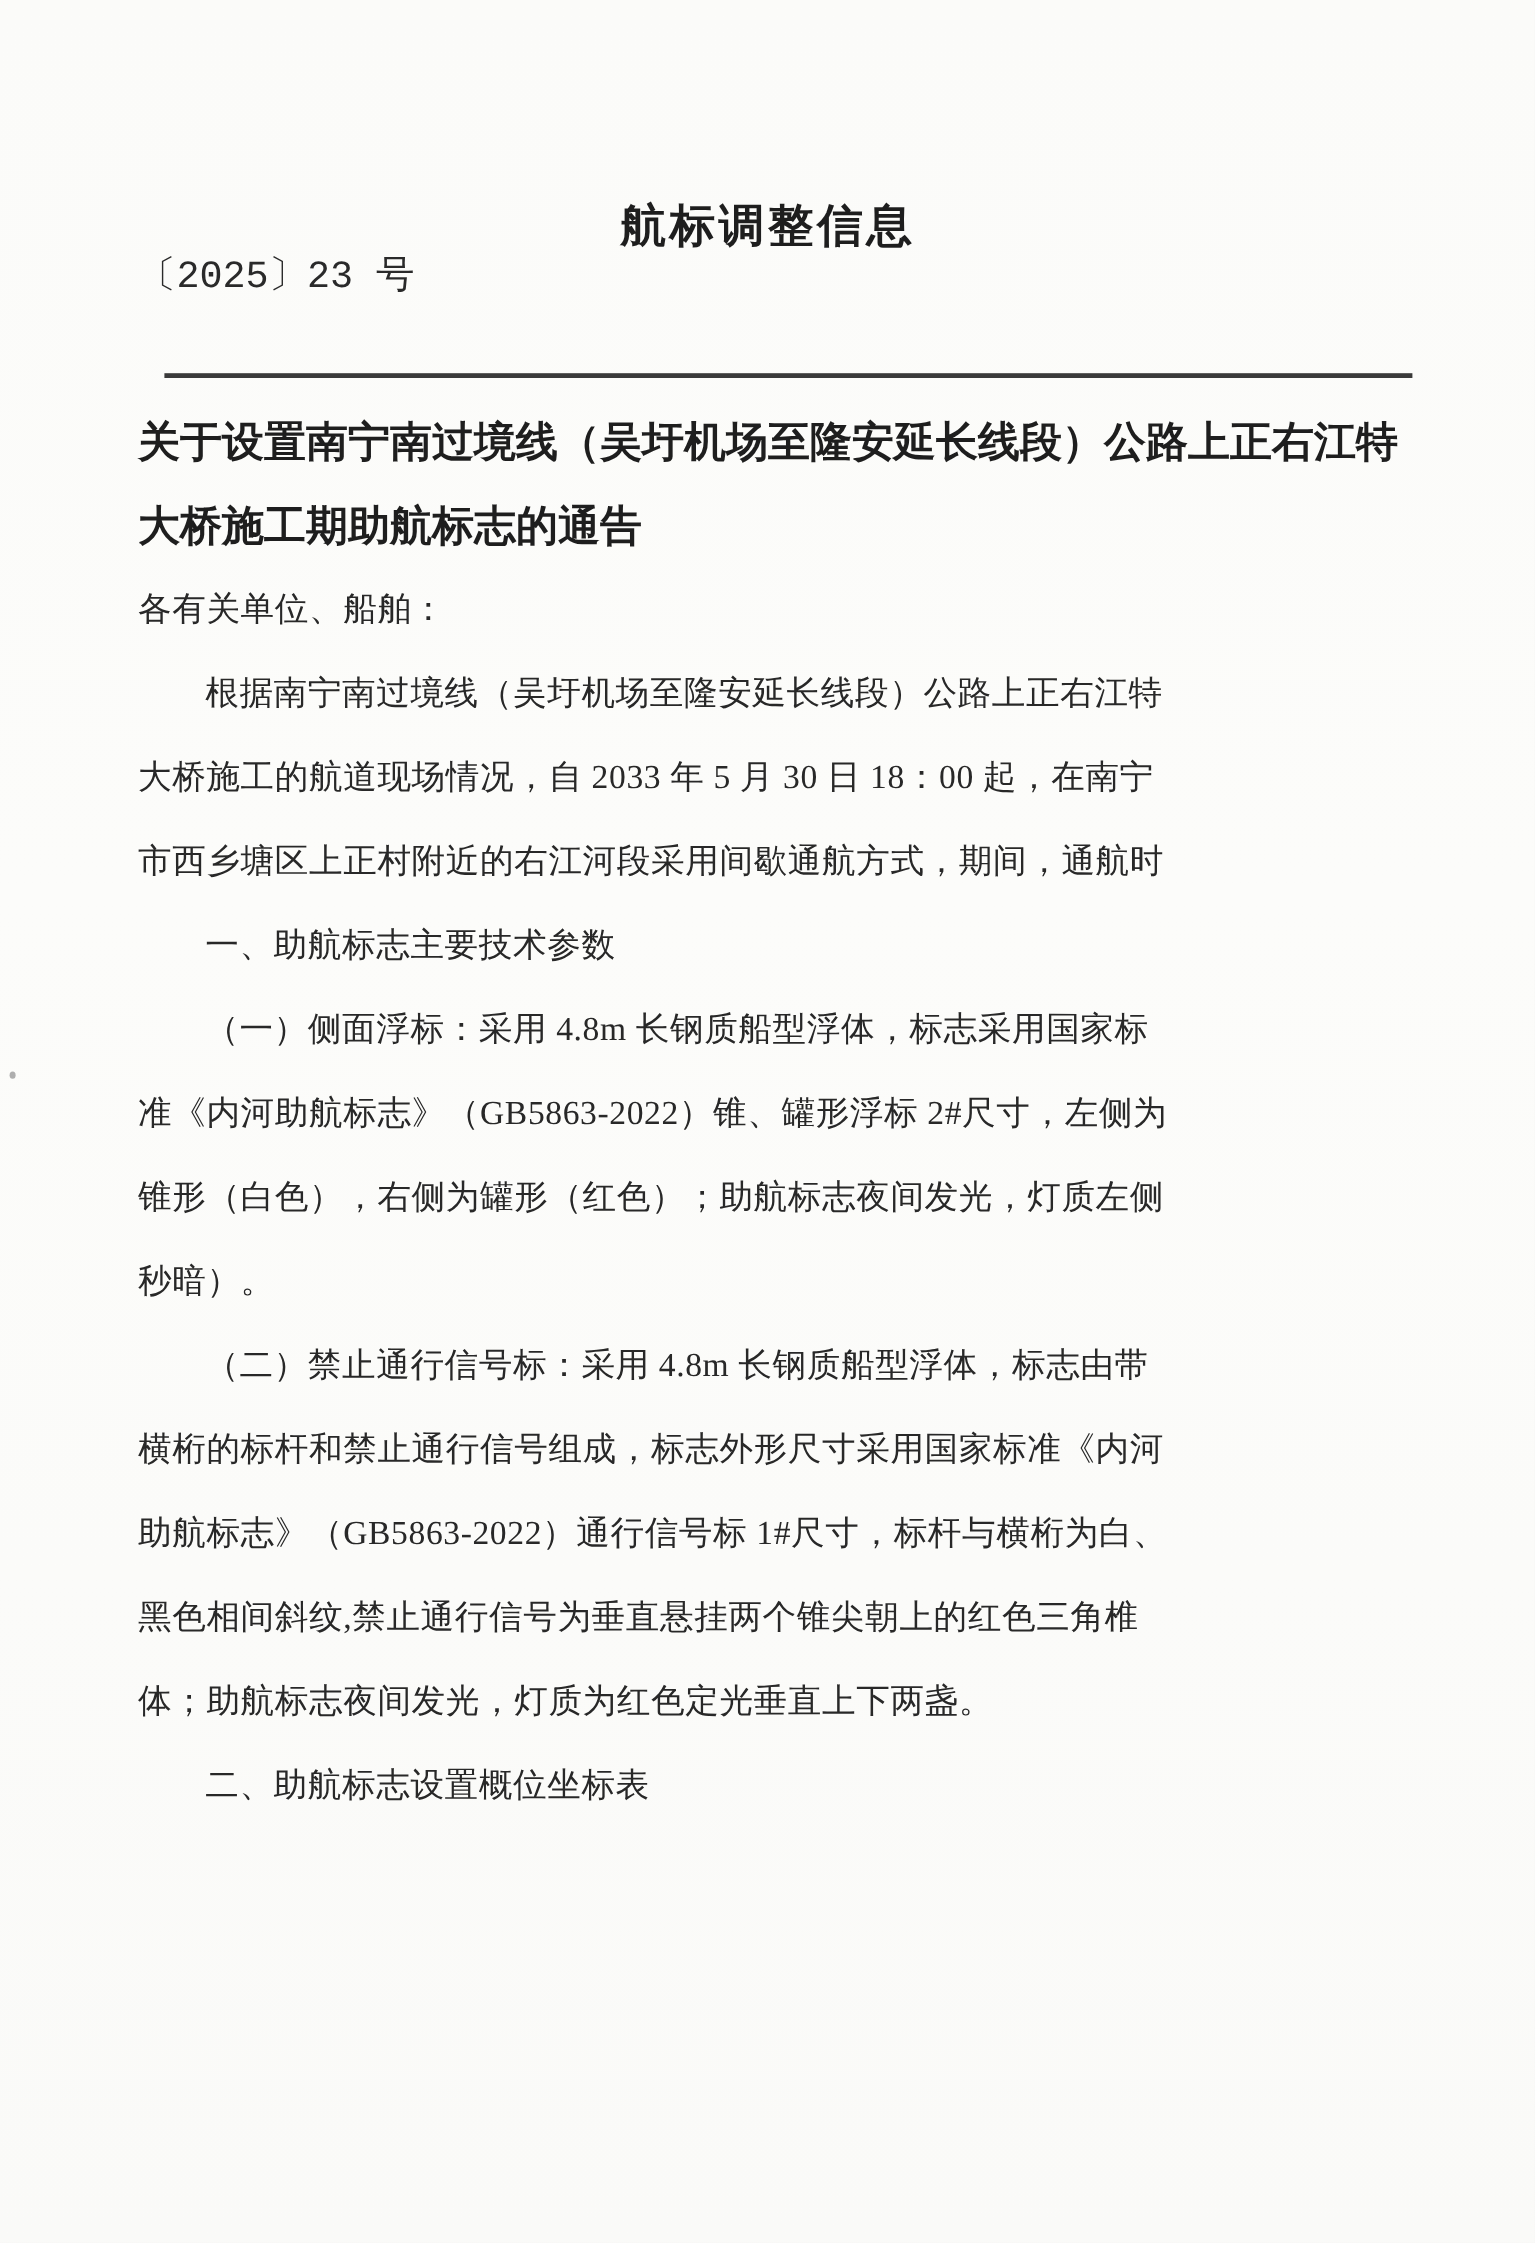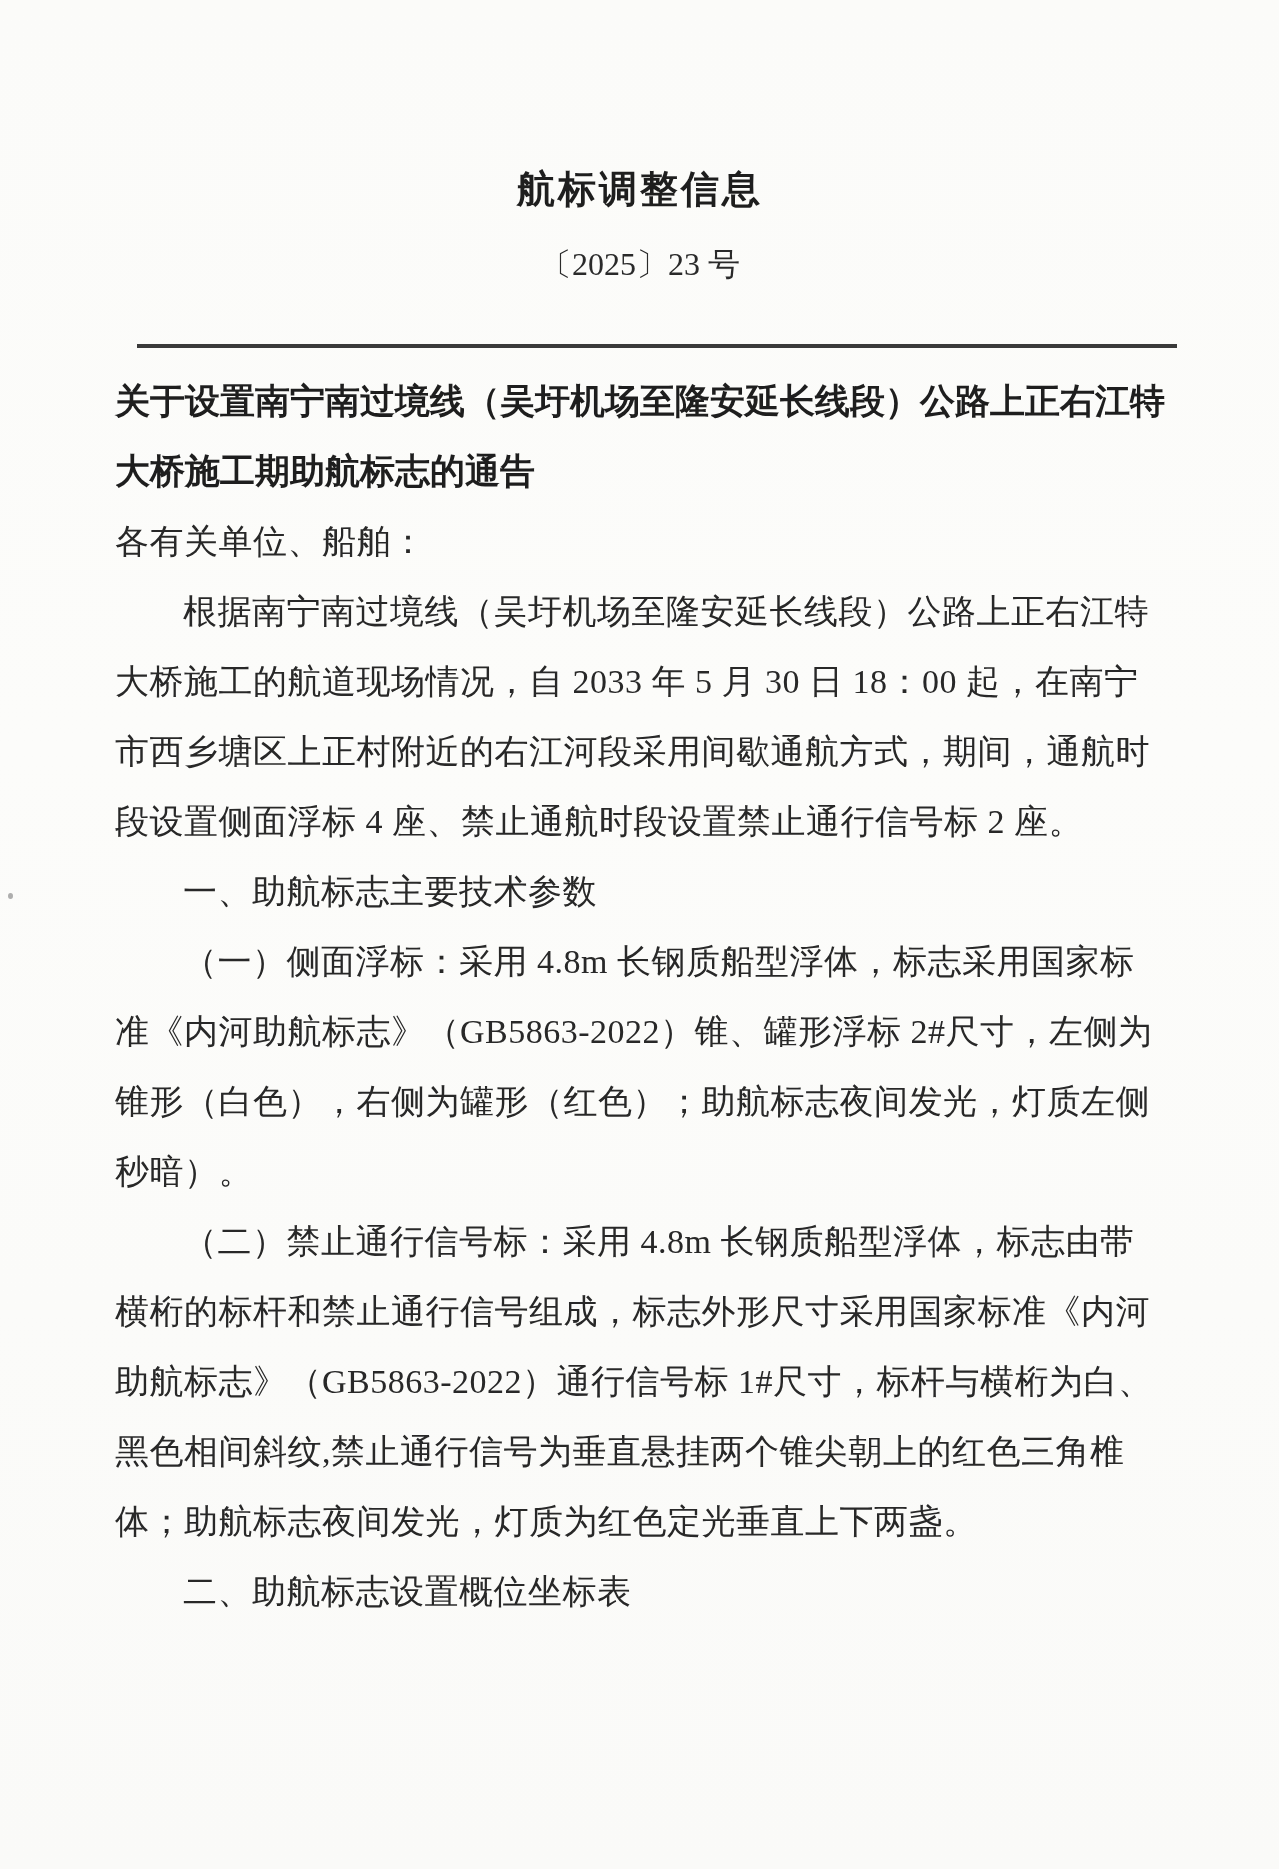--- a/index.html
+++ b/index.html
@@ -27,44 +27,43 @@
     text-align: center;
     letter-spacing: 3px;
     color: #1e1e1e;
     font-family: Liberation Serif, serif;
   }
 
   .doc-number {
     font-size: 32px;
     line-height: 40px;
     font-weight: 400;
-    text-align: center;
-    margin-top: 33px;
     color: #2a2a2a;
+    font-family: Liberation Mono, monospace;
   }
 
   .divider {
     border: none;
     height: 4px;
     background: #3a3a3a;
     margin-top: 60px;
     margin-left: 22px;
     margin-right: -12px;
   }
 
   .subject {
     margin-top: 19px;
     font-size: 35px;
     line-height: 70px;
     font-weight: 700;
     color: #1e1e1e;
   }
 
   .body-text {
-    font-size: 34px;
+    font-size: 28px;
     line-height: 70px;
     color: #282828;
   }
 
   .body-line {
     white-space: nowrap;
     letter-spacing: 0.5px;
   }
 
   .indent {
@@ -96,21 +95,20 @@
   <h2 class="subject">
     <div class="subject-line">关于设置南宁南过境线（吴圩机场至隆安延长线段）公路上正右江特</div>
     <div class="subject-line">大桥施工期助航标志的通告</div>
   </h2>
 
   <div class="body-text">
     <div class="body-line">各有关单位、船舶：</div>
     <div class="body-line indent">根据南宁南过境线（吴圩机场至隆安延长线段）公路上正右江特</div>
     <div class="body-line">大桥施工的航道现场情况，自 2033 年 5 月 30 日 18：00 起，在南宁</div>
     <div class="body-line">市西乡塘区上正村附近的右江河段采用间歇通航方式，期间，通航时</div>
-    <div class="body-line">段设置侧面浮标 4 座、禁止通航时段设置禁止通行信号标 2 座。</div>
     <div class="body-line indent">一、助航标志主要技术参数</div>
     <div class="body-line indent">（一）侧面浮标：采用 4.8m 长钢质船型浮体，标志采用国家标</div>
     <div class="body-line">准《内河助航标志》（GB5863-2022）锥、罐形浮标 2#尺寸，左侧为</div>
     <div class="body-line">锥形（白色），右侧为罐形（红色）；助航标志夜间发光，灯质左侧</div>
     <div class="body-line">秒暗）。</div>
     <div class="body-line indent">（二）禁止通行信号标：采用 4.8m 长钢质船型浮体，标志由带</div>
     <div class="body-line">横桁的标杆和禁止通行信号组成，标志外形尺寸采用国家标准《内河</div>
     <div class="body-line">助航标志》（GB5863-2022）通行信号标 1#尺寸，标杆与横桁为白、</div>
     <div class="body-line">黑色相间斜纹,禁止通行信号为垂直悬挂两个锥尖朝上的红色三角椎</div>
     <div class="body-line">体；助航标志夜间发光，灯质为红色定光垂直上下两盏。</div>

